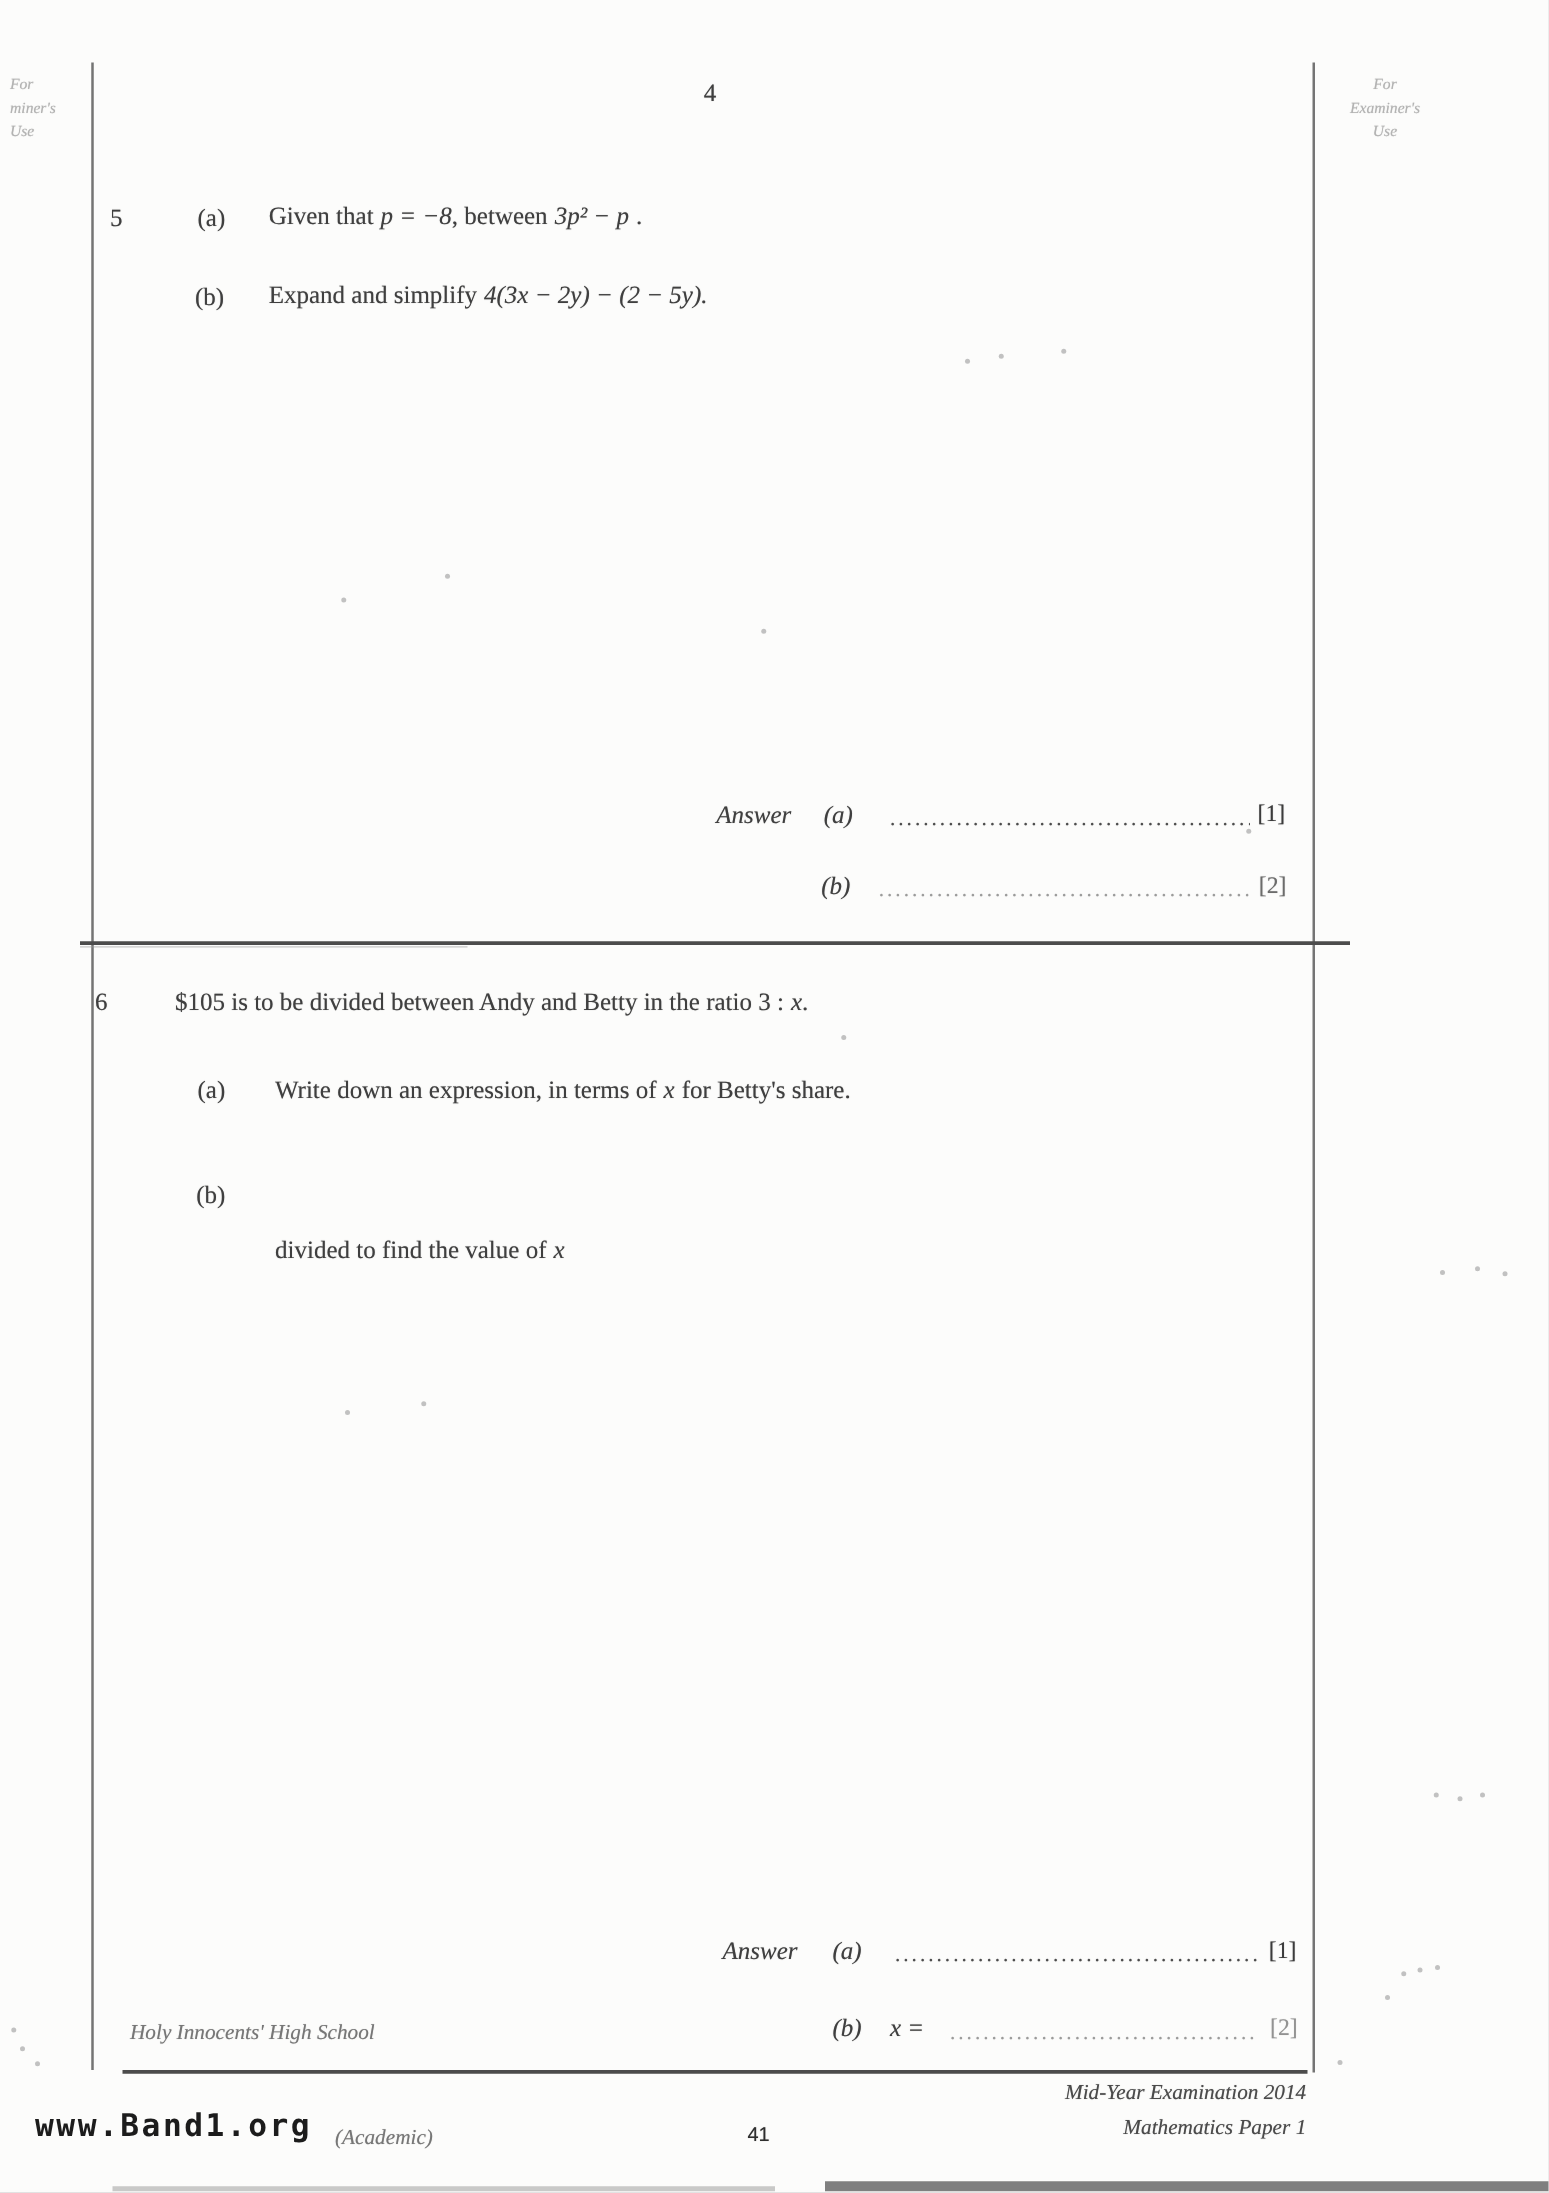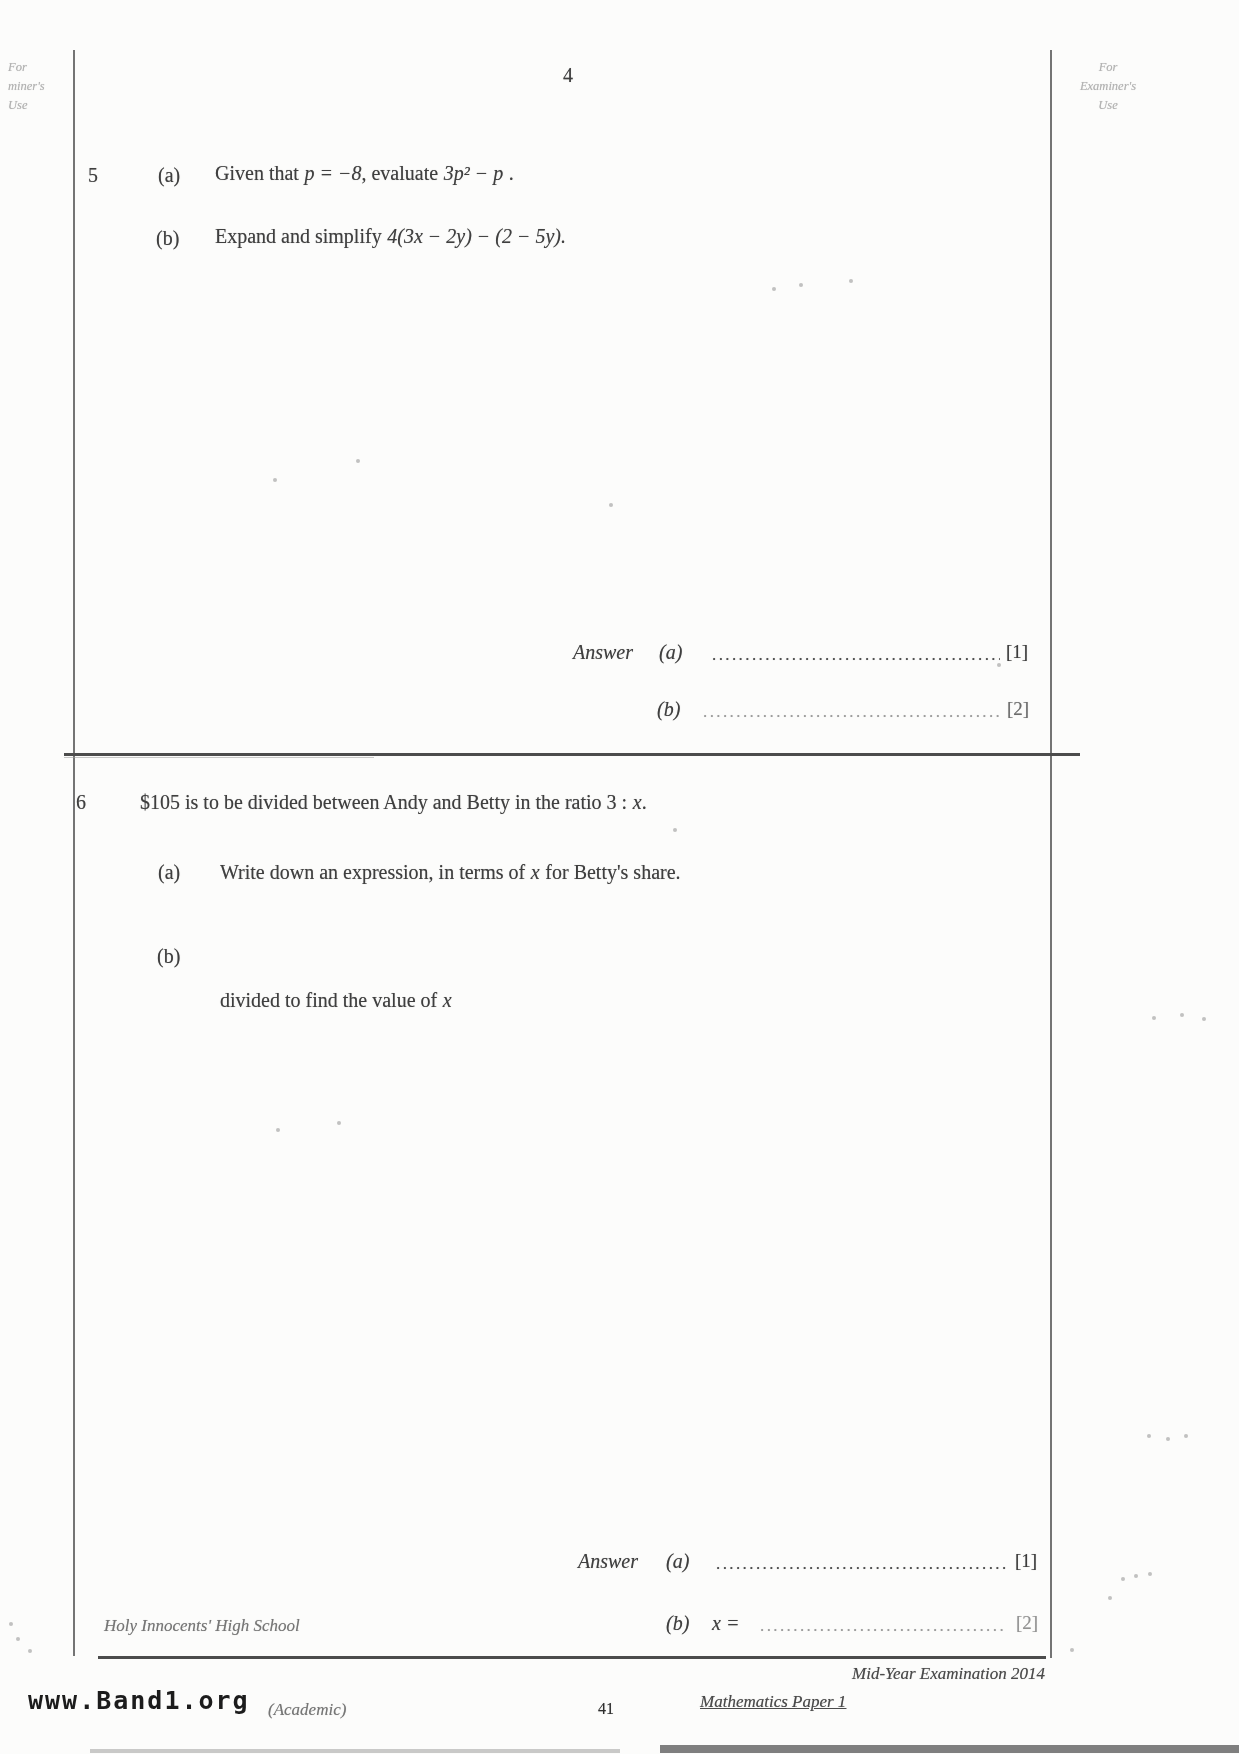--- a/index.html
+++ b/index.html
@@ -43,21 +43,21 @@
     <div>For</div>
     <div>Examiner's</div>
     <div>Use</div>
   </div>
 
   <div class="abs t" style="left:563px;top:64px;">4</div>
 
   <div class="abs t" style="left:88px;top:164px;">5</div>
   <div class="abs t" style="left:158px;top:164px;">(a)</div>
   <div class="abs t" style="left:215px;top:162px;">
-    <span class="seg">Given that</span><span class="seg it">p = −8</span><span class="seg tight">, evaluate</span><span class="seg it">3p² − p</span><span class="seg">.</span>
+    <span class="seg">Given that</span><span class="seg it">p = −8</span><span class="seg tight">, between</span><span class="seg it">3p² − p</span><span class="seg">.</span>
   </div>
 
   <div class="abs t" style="left:156px;top:227px;">(b)</div>
   <div class="abs t" style="left:215px;top:225px;">
     <span class="seg">Expand and simplify</span><span class="seg it">4(3x − 2y) − (2 − 5y).</span>
   </div>
 
   <div class="abs t it" style="left:573px;top:641px;">Answer</div>
   <div class="abs t it" style="left:659px;top:641px;">(a)</div>
   <span class="abs dots" style="left:712px;top:645px;width:288px;">................................................................</span>
@@ -93,24 +93,24 @@
   <div class="abs t it" style="left:666px;top:1612px;">(b)</div>
   <div class="abs t it" style="left:712px;top:1612px;">x =</div>
   <span class="abs dots faded" style="left:760px;top:1616px;width:246px;">................................................................</span>
   <div class="abs marks faded" style="left:1016px;top:1612px;">[2]</div>
 
   <div class="hline" style="left:98px;top:1656px;width:948px;height:3px;"></div>
 
   <div class="abs footit semifaded" style="left:104px;top:1616px;">Holy Innocents' High School</div>
   <div class="abs wm" style="left:28px;top:1686px;">www.Band1.org</div>
   <div class="abs footit semifaded" style="left:268px;top:1700px;">(Academic)</div>
-  <div class="abs" style="left:598px;top:1700px;font-family:Liberation Serif, serif;font-size:16px;color:#2e2e2e;">41</div>
+  <div class="abs" style="left:598px;top:1700px;font-family:Liberation Sans, sans-serif;font-size:16px;color:#2e2e2e;">41</div>
 
   <div class="abs footit" style="left:700px;top:1664px;width:345px;text-align:right;">Mid-Year Examination 2014</div>
-  <div class="abs footit" style="left:700px;top:1692px;width:345px;text-decoration:underline;">Mathematics Paper 1</div>
+  <div class="abs footit" style="left:700px;top:1692px;width:345px;text-align:right;">Mathematics Paper 1</div>
 
   <div class="hline" style="left:90px;top:1749px;width:530px;height:4px;background:#969696;opacity:.5;"></div>
   <div class="hline" style="left:660px;top:1745px;width:579px;height:8px;background:#555555;opacity:.75;"></div>
 
   <div class="noise" style="left:772px;top:287px;"></div>
   <div class="noise" style="left:799px;top:283px;"></div>
   <div class="noise" style="left:849px;top:279px;"></div>
   <div class="noise" style="left:356px;top:459px;"></div>
   <div class="noise" style="left:273px;top:478px;"></div>
   <div class="noise" style="left:609px;top:503px;"></div>

